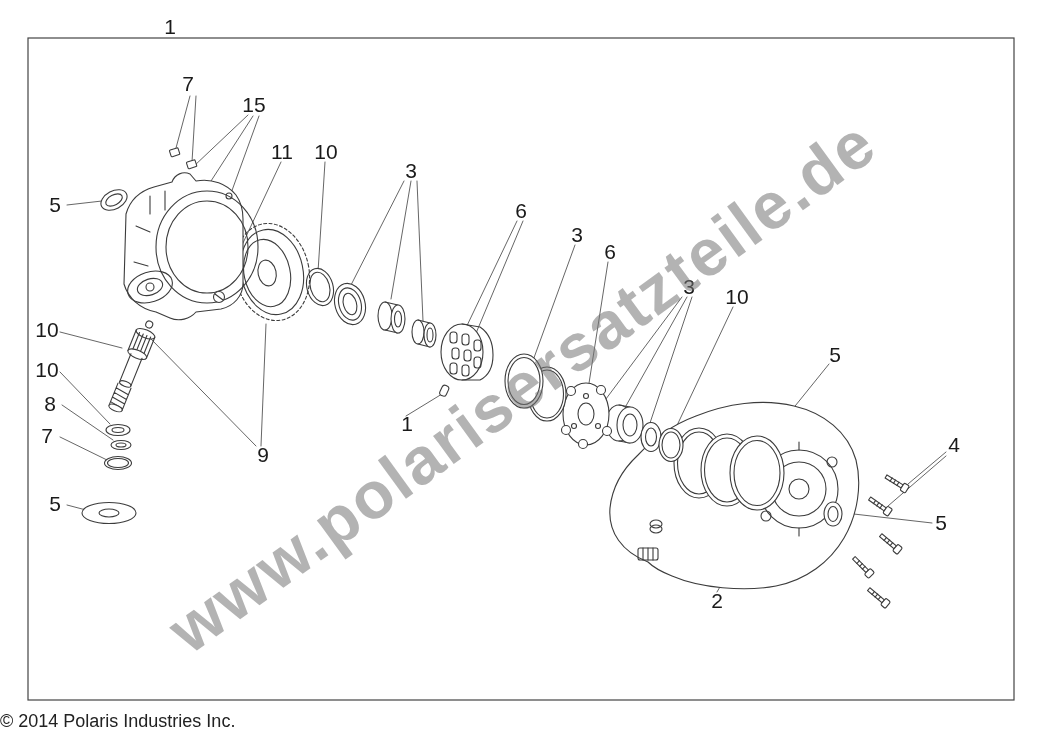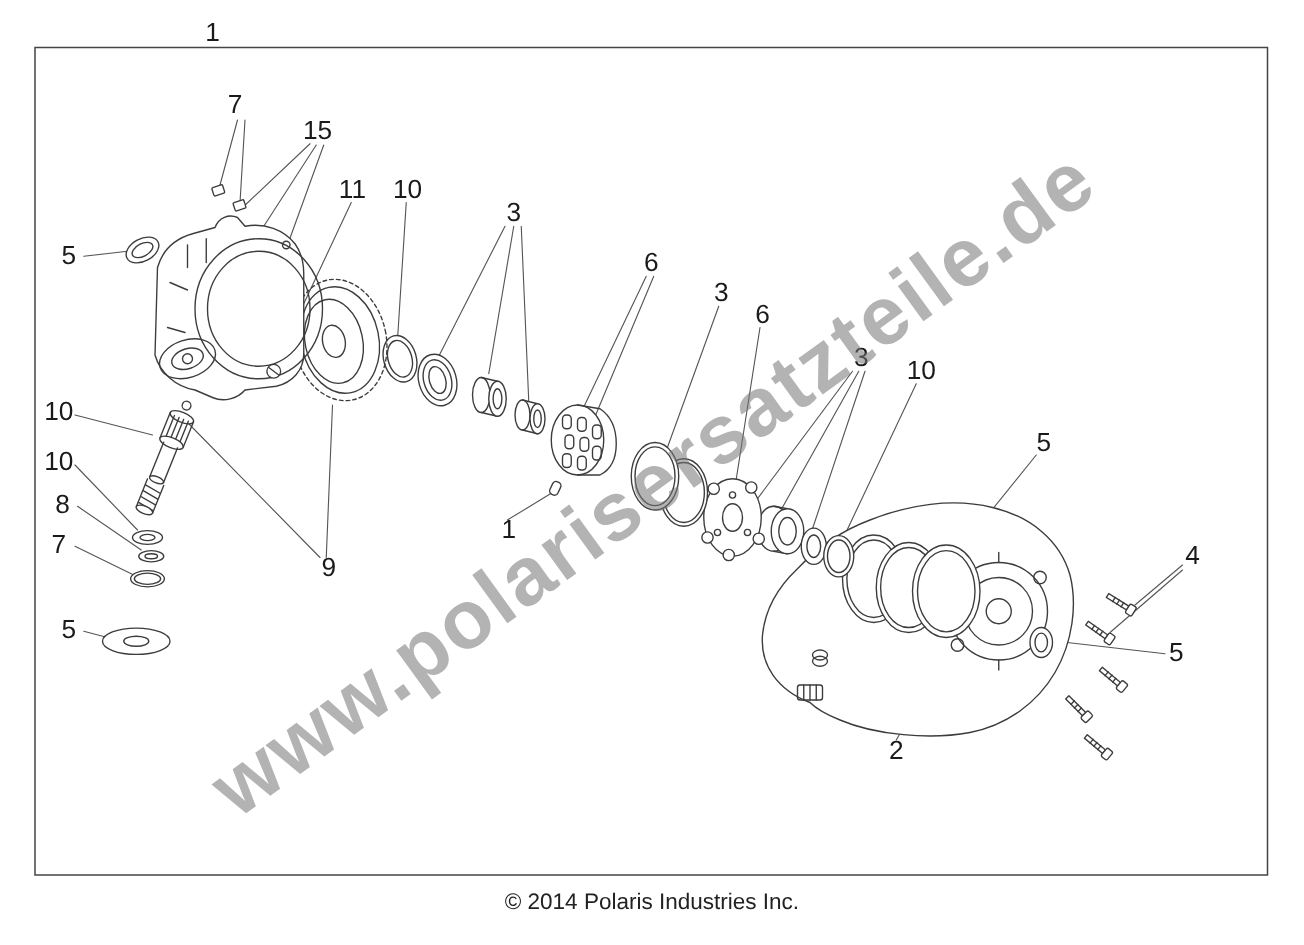--- a/index.html
+++ b/index.html
@@ -34,21 +34,21 @@
     letter-spacing: 2px;
     color: rgba(117, 117, 117, 0.55);
     white-space: nowrap;
     z-index: 3;
     pointer-events: none;
   }
   .copyright {
     position: absolute;
     left: 0; right: 0;
     bottom: 24px;
-    text-align: center;
+    text-align: left;
     font-size: 18px;
     color: #222;
     z-index: 2;
   }
 </style>
 </head>
 <body>
 
 <div class="canvas">
 

